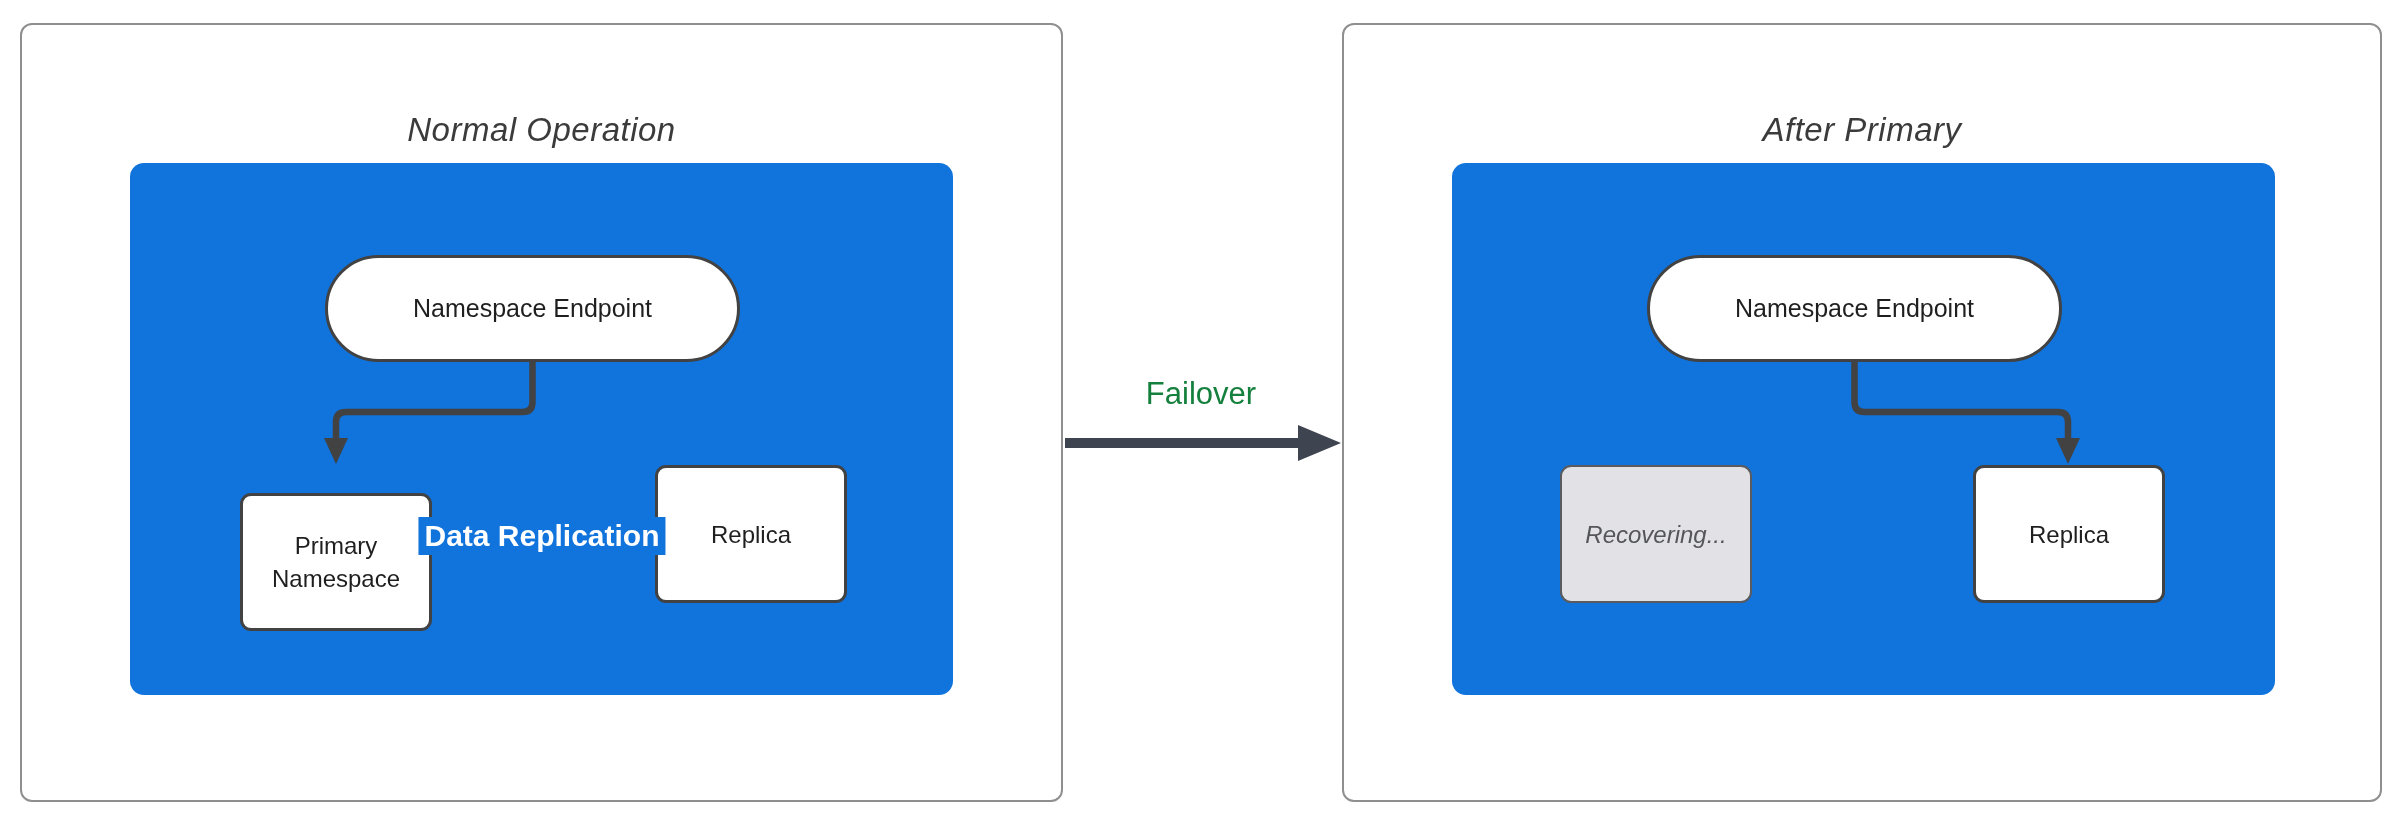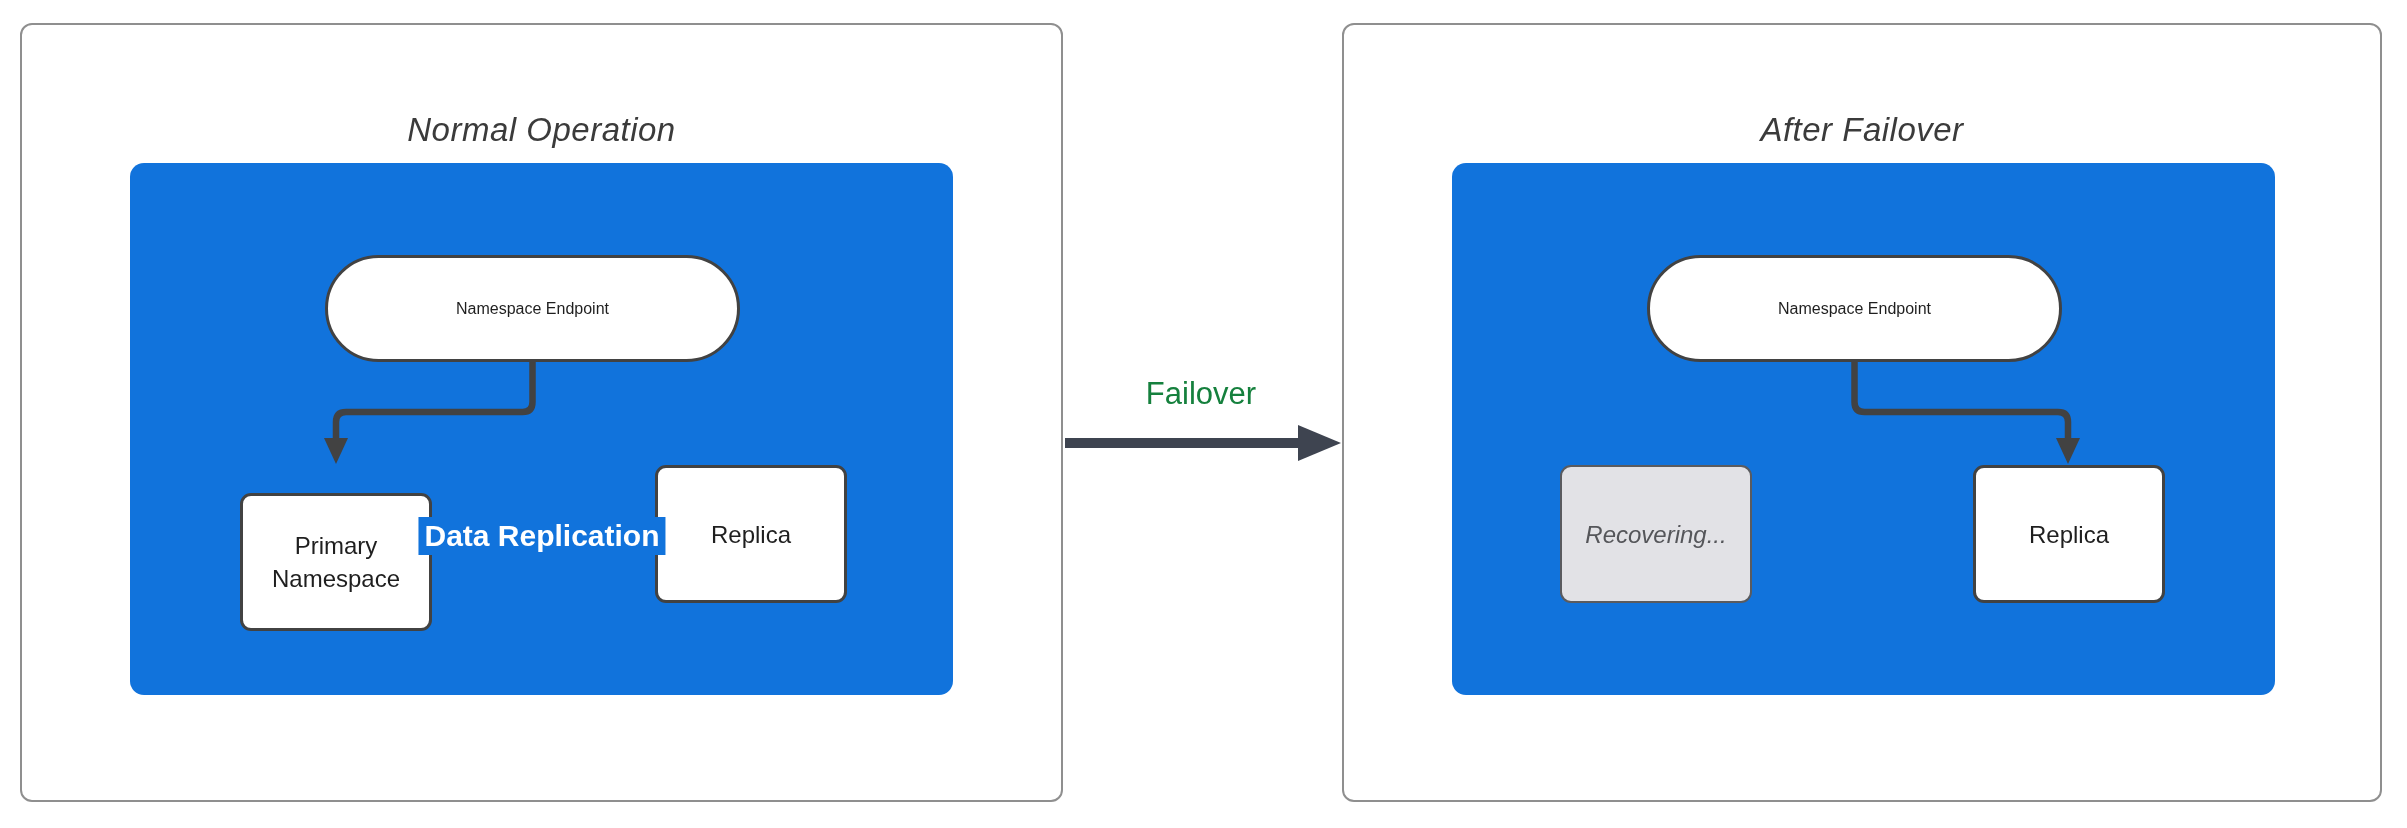--- a/index.html
+++ b/index.html
@@ -79,21 +79,21 @@
     background: #ffffff;
     border: 3px solid var(--border-dark);
     color: var(--node-text);
     z-index: 3;
   }
   .pill {
     top: 255px;
     width: 415px;
     height: 107px;
     border-radius: 54px;
-    font-size: 16px;
+    font-size: 25px;
   }
   .pill.p-left  { left: 325px; }
   .pill.p-right { left: 1647px; }
   .box {
     top: 465px;
     width: 192px;
     height: 138px;
     border-radius: 11px;
     font-size: 24px;
     line-height: 33px;
@@ -131,21 +131,21 @@
 <body>
 
 <div class="canvas">
 
   <div class="panel left">
     <div class="panel-title">Normal Operation</div>
   </div>
   <div class="cluster left"></div>
 
   <div class="panel right">
-    <div class="panel-title">After Failover</div>
+    <div class="panel-title">After Primary</div>
   </div>
   <div class="cluster right"></div>
 
   <svg class="connector-layer" viewBox="0 0 2407 828" xmlns="http://www.w3.org/2000/svg">
 
     <path class="edge" d="M 532.5 362 L 532.5 402 Q 532.5 412 522.5 412 L 346 412 Q 336 412 336 422 L 336 441"></path>
     <polygon class="edge-head" points="324,438 348,438 336,464"></polygon>
 
     <path class="rep-line" d="M 432 536 L 624 536"></path>
     <polygon class="edge-head" points="621,524 621,548 653,536"></polygon>

